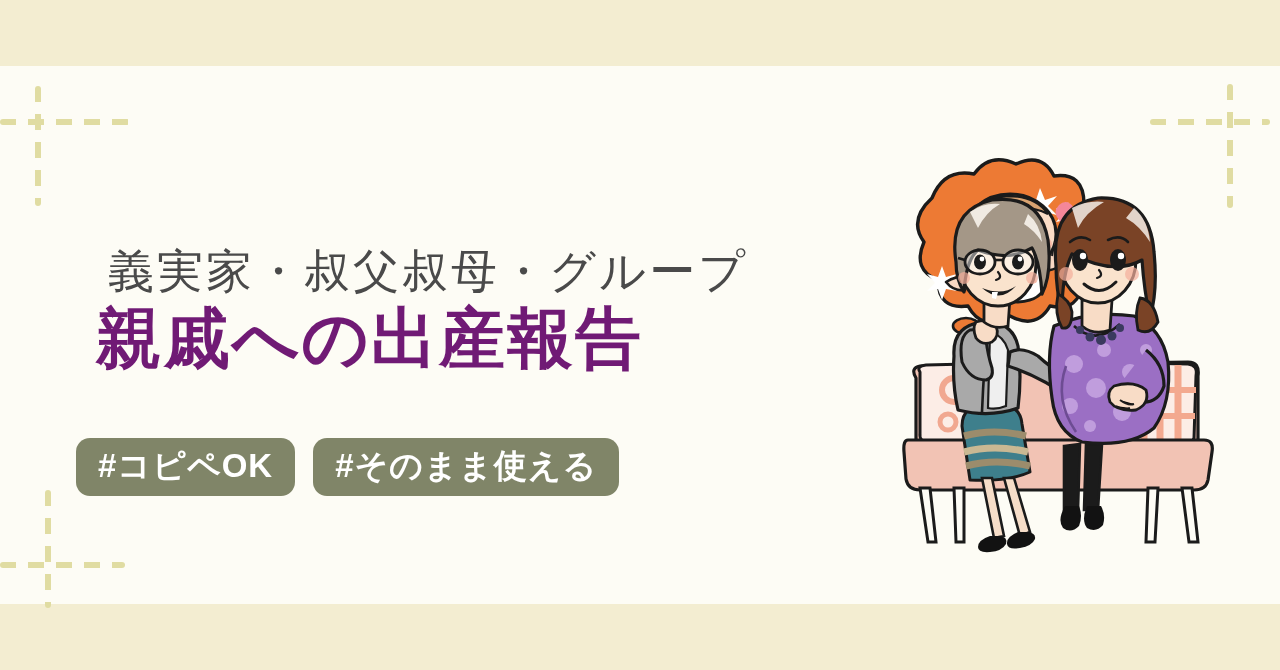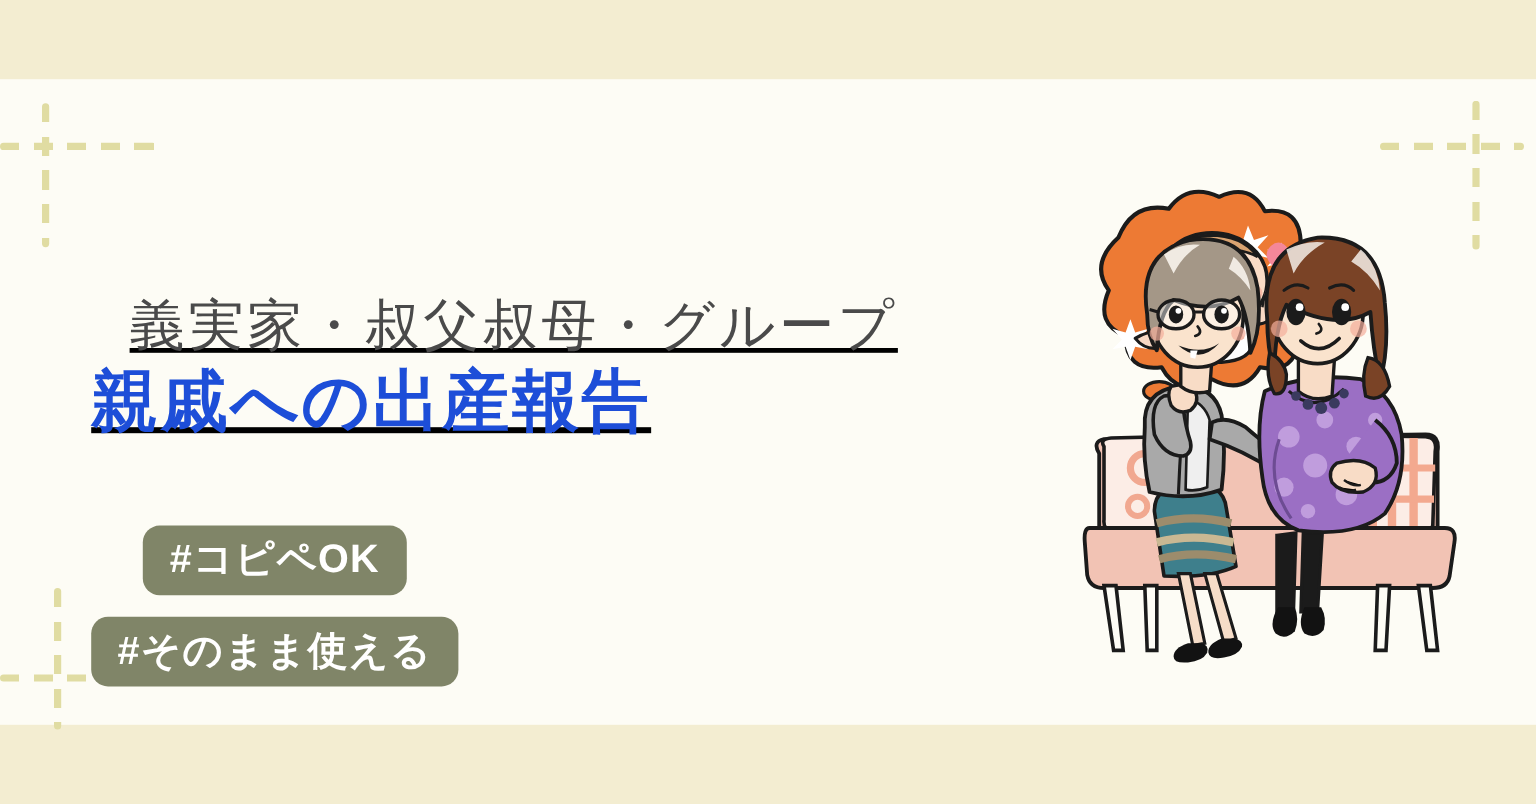--- a/index.html
+++ b/index.html
@@ -73,50 +73,49 @@
   #cross-bl { left: 0px; top: 490px; width: 130px; height: 120px; }
   #cross-bl .hline { left: 0px;  top: 72px; width: 125px; }
   #cross-bl .vline { left: 45px; top: 0px;  height: 118px; }
 
   
   #text-block {
     position: absolute;
     left: 76px;
     top: 248px;
     width: 830px;
-    text-decoration: underline;
   }
   #subtitle {
     font-size: 46px;
     line-height: 1.0;
     letter-spacing: 3px;
     color: #4A4A4A;
     font-weight: 500;
     margin-left: 32px;
     white-space: nowrap;
   }
   #headline {
-    font-size: 56px;
+    font-size: 66px;
     line-height: 1.06;
     letter-spacing: 2px;
-    color: #1d4ed8;
+    color: #701a75;
     font-weight: 700;
     margin-top: 10px;
     white-space: nowrap;
+    margin-left: 20px;
   }
 
   
   #tag-row {
     position: absolute;
     left: 76px;
     top: 438px;
     display: flex;
     gap: 18px;
     align-items: center;
-    flex-direction: column;
   }
   .tag-badge {
     background: #808568;
     color: #FFFFFF;
     border-radius: 14px;
     font-size: 33px;
     font-weight: 600;
     letter-spacing: 1px;
     padding: 8px 22px 11px 22px;
     white-space: nowrap;

